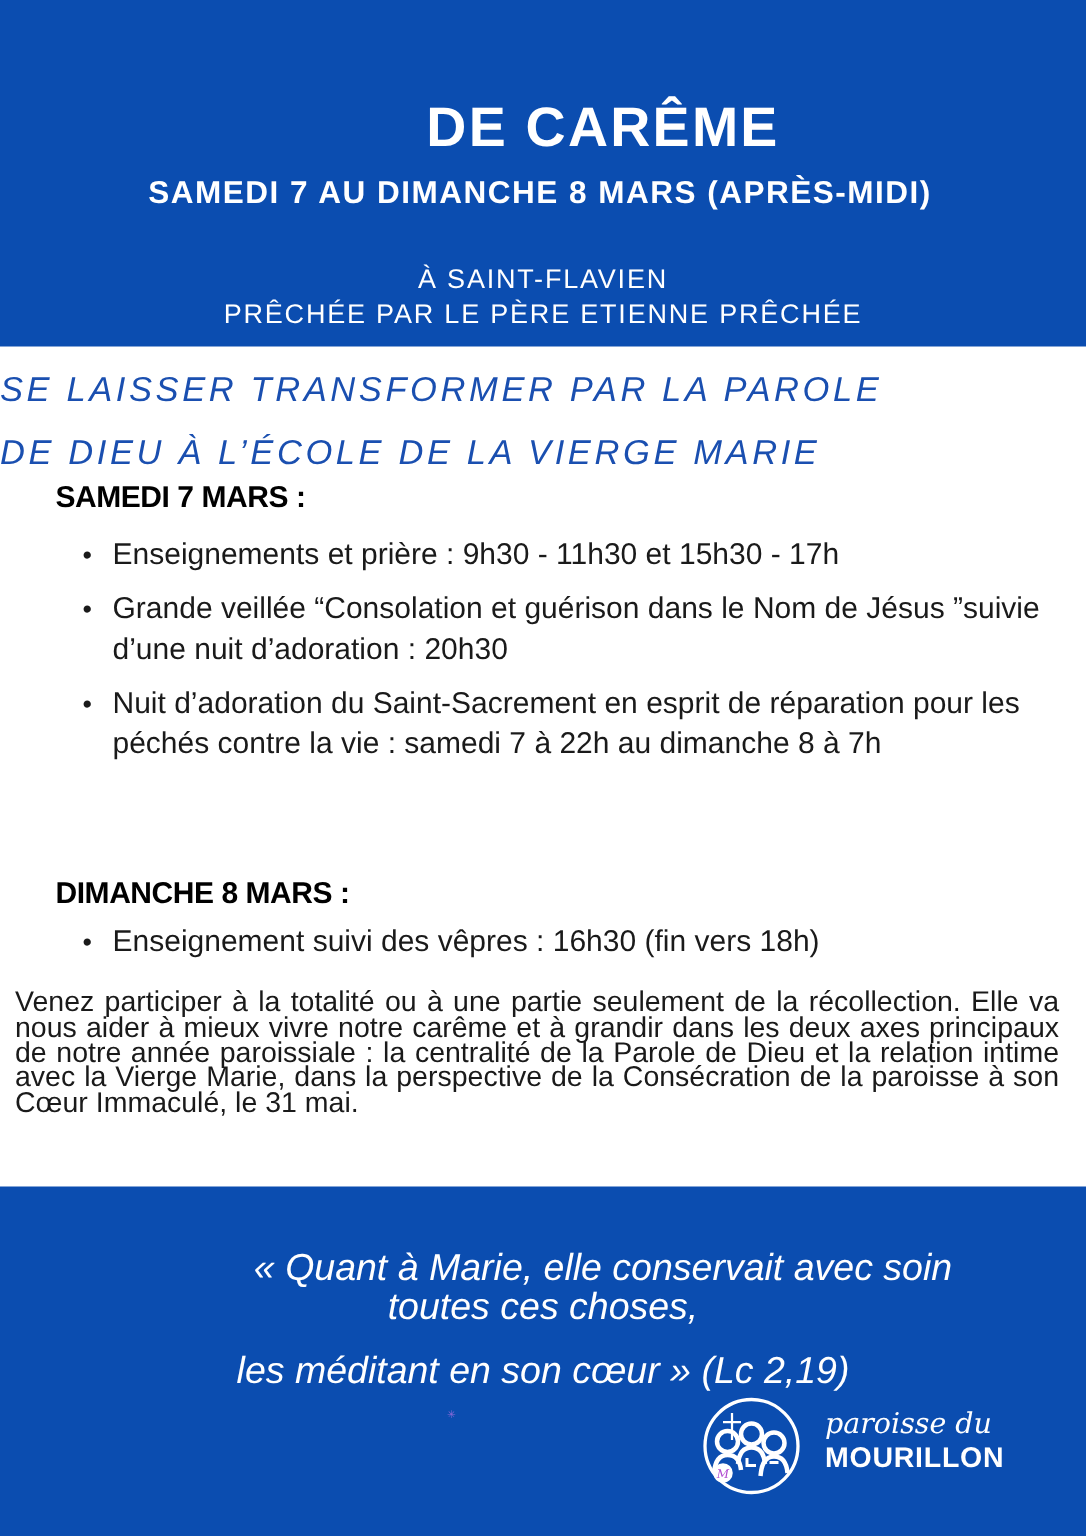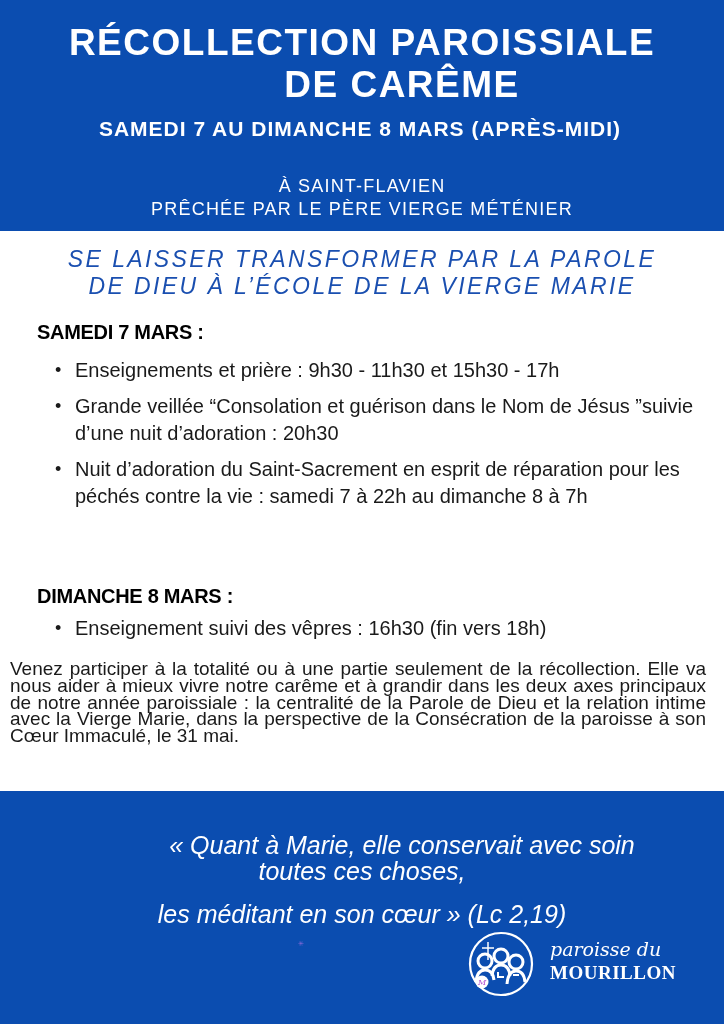--- a/index.html
+++ b/index.html
@@ -24,25 +24,25 @@
     font-weight: bold; font-size: 21px; letter-spacing: 1px;
   }
   .loc {
     position: absolute; left: 0; width: 724px;
     font-size: 18px; letter-spacing: 1.2px;
   }
   .loc.l1 { top: 176px; }
   .loc.l2 { top: 199px; }
 
   .theme {
-    position: absolute; left: 0; width: 724px; text-align: center;
+    position: absolute; left: 0; width: 724px; text-align: left;
     color: #1a4fb0; font-style: italic; font-size: 23px; letter-spacing: 2.4px;
   }
   .theme.l1 { top: 246px; }
-  .theme.l2 { top: 273px; }
+  .theme.l2 { top: 288px; }
 
   .day-heading {
     position: absolute; left: 37px;
     color: #000000; font-weight: bold; font-size: 20px; letter-spacing: -0.3px;
   }
   ul.items {
     position: absolute; left: 55px; margin: 0; padding: 0; list-style: none;
     color: #1a1a1a; font-size: 20px; line-height: 27px; width: 640px;
   }
   ul.items li { position: relative; padding-left: 20px; }
@@ -71,32 +71,31 @@
   .logo {
     position: absolute; left: 467px; top: 139px; width: 218px; height: 70px;
   }
   .logo-emblem { position: absolute; left: 0; top: 0; width: 68px; height: 68px; }
   .logo-line1 {
     position: absolute; left: 83px; top: 8px;
     font-family: "DejaVu Serif", serif; font-style: italic; font-size: 19px; color: #ffffff;
   }
   .logo-line2 {
     position: absolute; left: 83px; top: 32px;
-    font-family: Liberation Serif, serif; font-weight: bold; font-size: 19px; letter-spacing: 0.5px; color: #ffffff;
+    font-family: Liberation Sans, sans-serif; font-weight: bold; font-size: 19px; letter-spacing: 0.5px; color: #ffffff;
   }
 </style>
 </head>
 <body>
 
 <div class="band-top">
-  <div class="title l1">RÉCOLLECTION PAROISSIALE</div>
   <div class="title l2">DE CARÊME</div>
   <div class="dates">SAMEDI 7 AU DIMANCHE 8 MARS (APRÈS-MIDI)</div>
   <div class="loc l1">À SAINT-FLAVIEN</div>
-  <div class="loc l2">PRÊCHÉE PAR LE PÈRE VIERGE MÉTÉNIER</div>
+  <div class="loc l2">PRÊCHÉE PAR LE PÈRE ETIENNE PRÊCHÉE</div>
 </div>
 
 <div class="theme l1">SE LAISSER TRANSFORMER PAR LA PAROLE</div>
 <div class="theme l2">DE DIEU À L’ÉCOLE DE LA VIERGE MARIE</div>
 
 <div class="day-heading" style="top:321px;">SAMEDI 7 MARS :</div>
 <ul class="items" style="top:357px;">
   <li>Enseignements et prière : 9h30 - 11h30 et 15h30 - 17h</li>
   <li style="margin-top:9px;">Grande veillée “Consolation et guérison dans le Nom de Jésus ”suivie d’une nuit d’adoration : 20h30</li>
   <li style="margin-top:9px;">Nuit d’adoration du Saint-Sacrement en esprit de réparation pour les péchés contre la vie :  samedi 7 à 22h au dimanche 8 à 7h</li>

